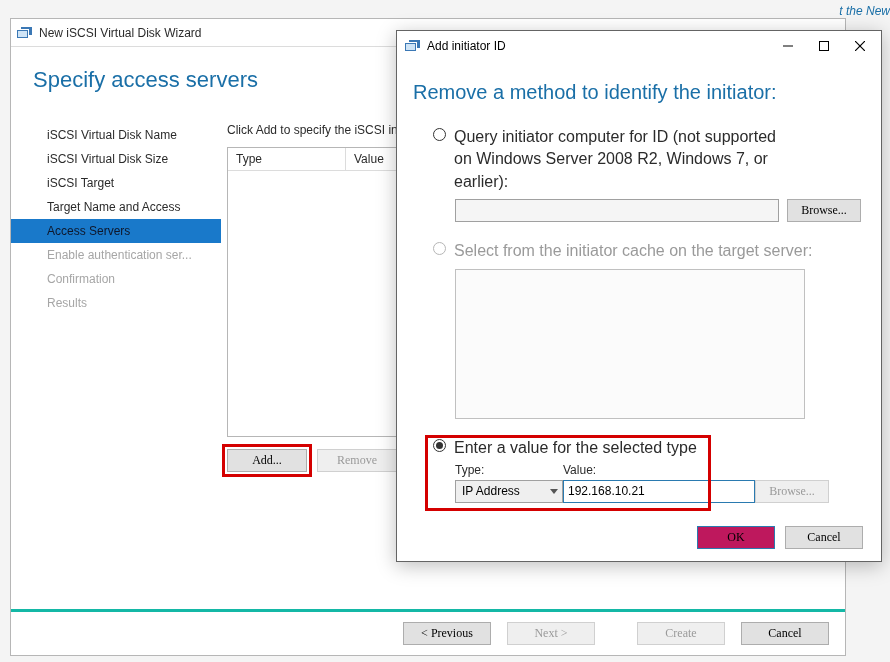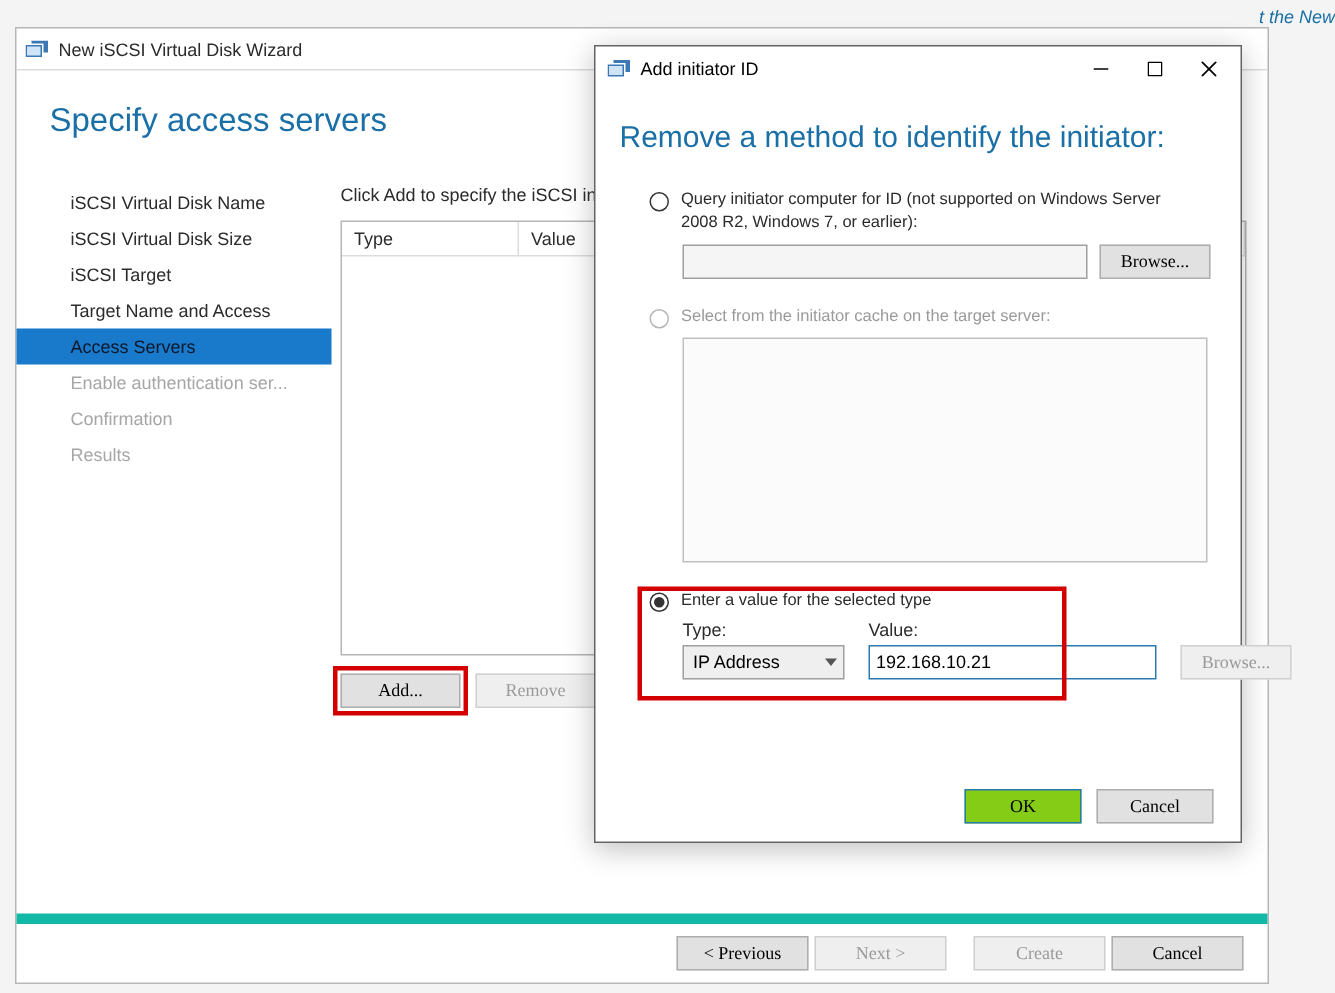--- a/index.html
+++ b/index.html
@@ -119,37 +119,37 @@
     .red-box-pad {
       border: 3px solid #d40000;
       position: absolute;
       pointer-events: none;
     }
     .wizard-footer {
       position: absolute;
       bottom: 0;
       left: 0;
       right: 0;
-      border-top: 7px solid #14b8a6;
+      border-top: 3px solid #14b8a6;
       height: 46px;
       display: flex;
       justify-content: flex-end;
       align-items: center;
-      gap: 4px;
+      gap: 16px;
       padding-right: 16px;
     }
     .btn-wide { min-width: 88px; }
     .spacer8 { width: 10px; }
 
     
     .dialog {
       position: absolute;
       left: 396px;
       top: 30px;
-      width: 432px;
+      width: 486px;
       height: 532px;
       background: #fff;
       border: 1px solid #646464;
       box-shadow: 0 4px 18px rgba(0,0,0,0.25);
       z-index: 10;
     }
     .dialog-titlebar {
       height: 30px;
       display: flex;
       align-items: center;
@@ -196,21 +196,21 @@
       content: "";
       position: absolute;
       left: 2px;
       top: 2px;
       width: 7px;
       height: 7px;
       border-radius: 50%;
       background: #333;
     }
     .opt-label {
-      font-size: 11px;
+      font-size: 16px;
       color: #2b2b2b;
       line-height: 1.4;
     }
     .opt-label.disabled { color: #9a9a9a; }
     .field-row {
       display: flex;
       align-items: center;
       gap: 8px;
       margin: 6px 0 18px 22px;
     }
@@ -230,21 +230,21 @@
       border: 1px solid #c0c0c0;
       background: #fbfbfb;
     }
     .sec3 {
        position: relative;
     }
     .sec3 .opt-row { margin-top: 8px; }
     .sec3-fields {
       display: flex;
       align-items: flex-end;
-      gap: 16px;
+      gap: 0;
       margin-left: 22px;
       margin-top: 4px;
     }
     .fld { display: flex; flex-direction: column; gap: 3px; }
     .fld-label { font-size: 12px; color: #2b2b2b; }
     .select {
       height: 23px;
       width: 108px;
       border: 1px solid #a0a0a0;
       background: #efefef;
@@ -269,21 +269,21 @@
       bottom: 0; left: 0; right: 0;
       height: 48px;
       display: flex;
       justify-content: flex-end;
       align-items: center;
       gap: 10px;
       padding-right: 18px;
     }
     .btn-primary {
       border: 1px solid #2a7ab0;
-      background: #84cc16;
+      background: #be185d;
     }
     
     .bg-link {
       position: absolute;
       right: 0; top: 4px;
       color: #1a6fa7;
       font-size: 12px;
       font-style: italic;
     }
   </style>

